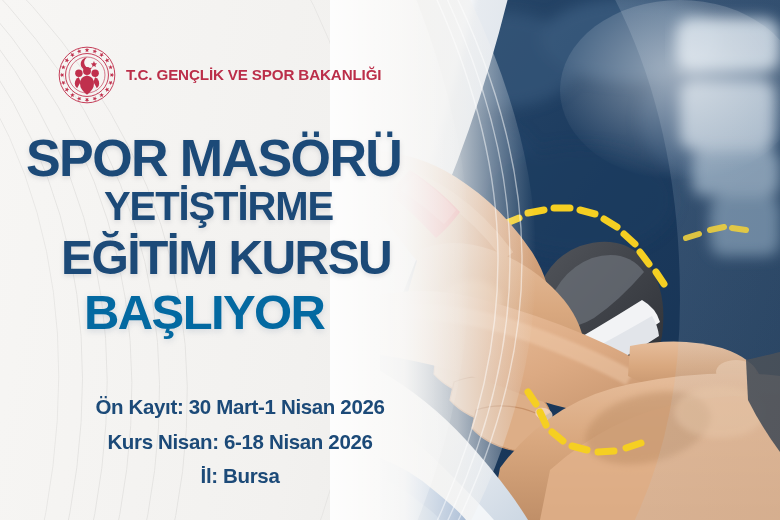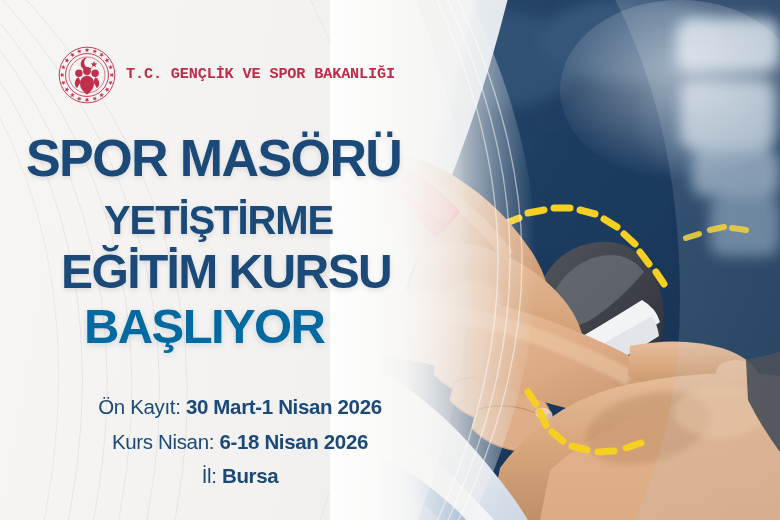--- a/index.html
+++ b/index.html
@@ -56,21 +56,20 @@
   .veil svg { display:block; width:100%; height:100%; }
 
   
   .logo-block {
     position: absolute;
     left: 58px;
     top: 46px;
     display: flex;
     align-items: center;
     gap: 10px;
-    font-family: Liberation Mono, monospace;
   }
   .logo-seal { width: 58px; height: 58px; flex: 0 0 58px; }
   .logo-seal svg { display: block; width: 58px; height: 58px; }
   .logo-words { display: flex; flex-direction: column; line-height: 1.05; }
   .logo-l1 {
     font-size: 15.2px;
     font-weight: bold;
     color: #bb2e49;
     letter-spacing: -0.15px;
     white-space: nowrap;
@@ -99,21 +98,21 @@
     white-space: nowrap;
     text-shadow: 0 2px 5px rgba(120,125,135,.22);
   }
   .hl-1 {
     font-size: 52px;
     margin-left: 26px;
     letter-spacing: -1.6px;
   }
   .hl-2 {
     font-size: 40px;
-    margin-top: 16px;
+    margin-top: 2px;
     margin-left: 104px;
     letter-spacing: -1.1px;
   }
   .hl-3 {
     font-size: 48px;
     margin-top: 8px;
     margin-left: 61px;
     letter-spacing: -1.6px;
   }
   .hl-4 {
@@ -134,21 +133,21 @@
     text-align: center;
   }
   .info-row {
     color: #1c4a78;
     font-size: 20.5px;
     line-height: 1.05;
     white-space: nowrap;
     letter-spacing: -0.35px;
   }
   .info-row + .info-row { margin-top: 13px; }
-  .info-label { font-weight: normal; }
+  .info-label { font-weight: bold; }
   .info-value { font-weight: bold; }
 </style>
 </head>
 <body>
 
 <div id="poster">
 
   <div class="bg-base"></div>
 
   <div class="bg-arcs">

